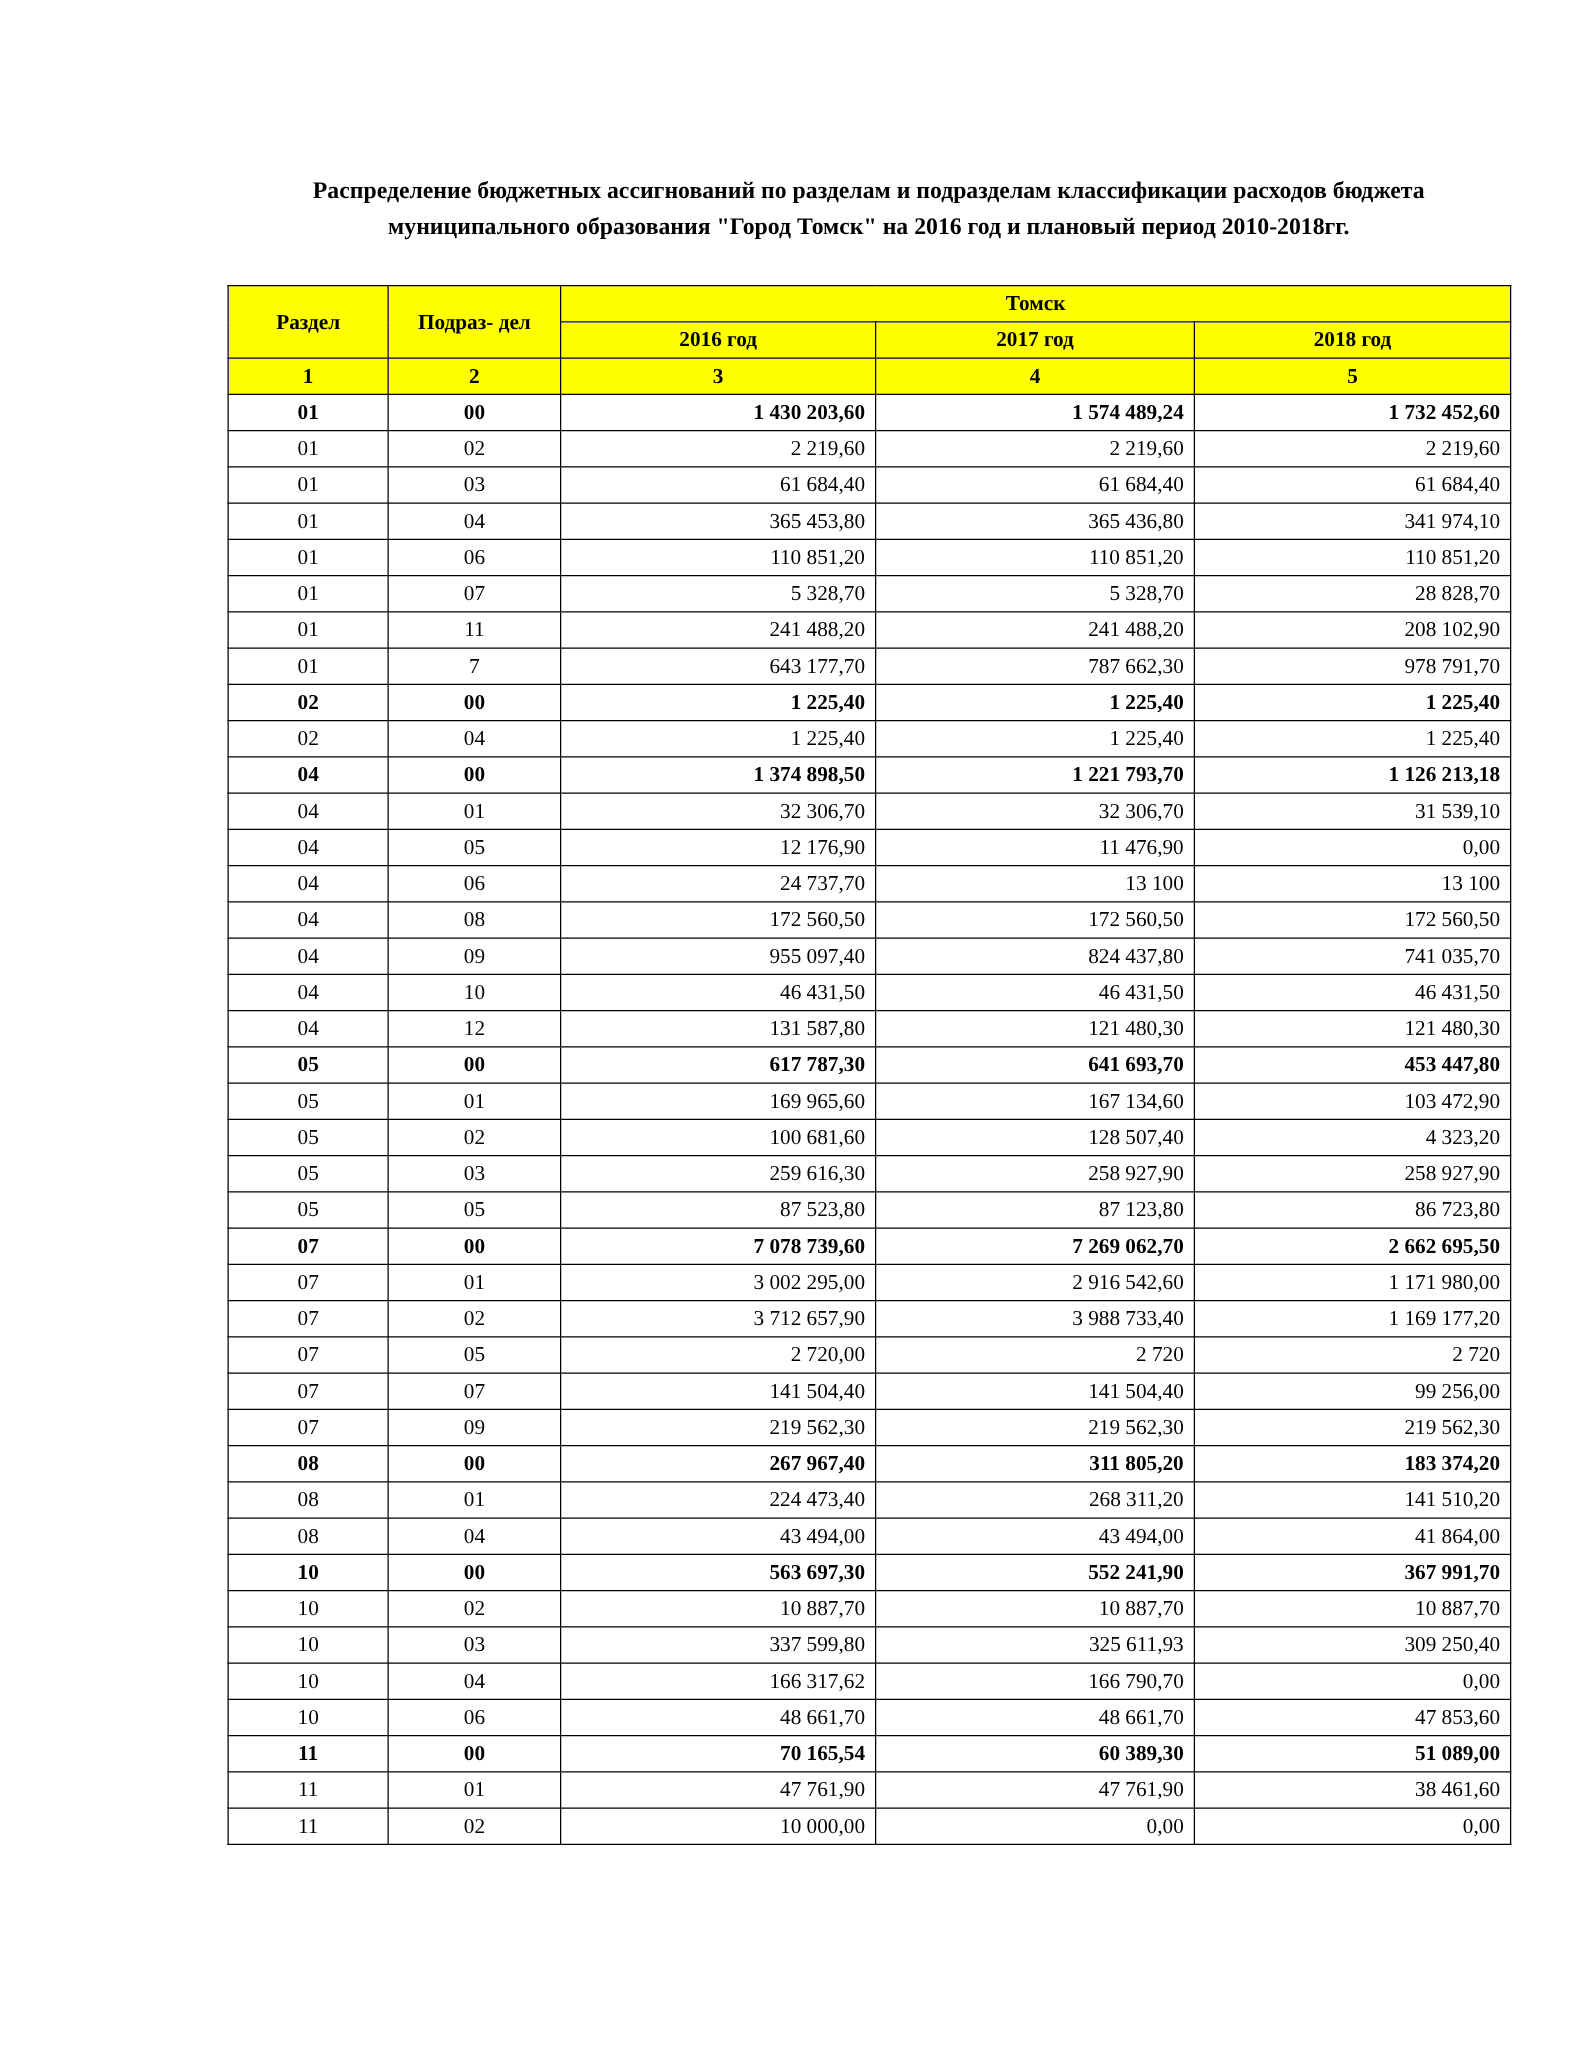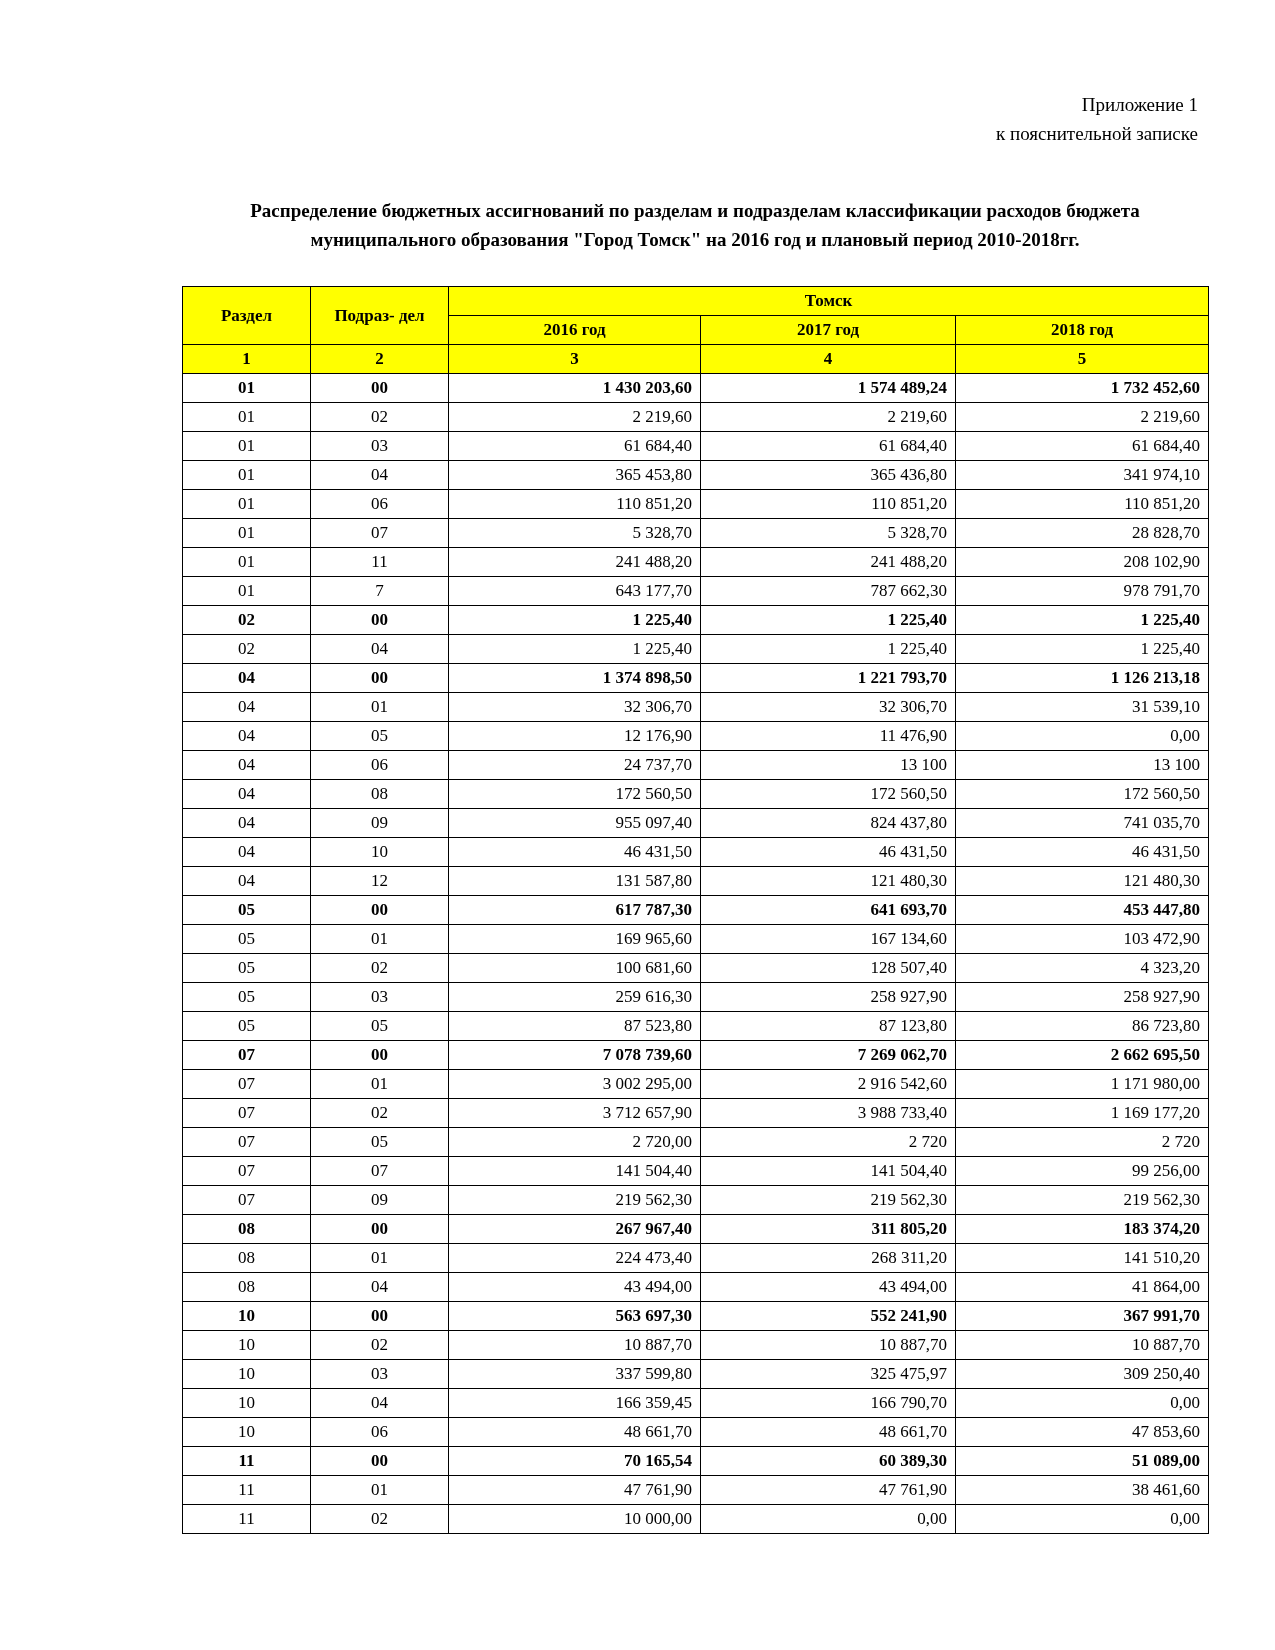--- a/index.html
+++ b/index.html
@@ -59,24 +59,20 @@
   col.c-2018      { width: 253px; }
   td.center { text-align: center; }
   td.right  { text-align: right; }
   tr.bold-row td { font-weight: bold; }
 </style>
 </head>
 <body>
 
 <div class="page">
 
-  <div class="appendix">
-    <div>Приложение 1</div>
-    <div>к пояснительной записке</div>
-  </div>
 
   <div class="doc-title">Распределение бюджетных ассигнований по разделам и подразделам классификации расходов бюджета муниципального образования "Город Томск" на 2016 год и плановый период 2010-2018гг.</div>
 
   <table class="budget">
     <colgroup>
       <col class="c-razdel">
       <col class="c-podrazdel">
       <col class="c-2016">
       <col class="c-2017">
       <col class="c-2018">
@@ -336,27 +332,27 @@
           <td class="center">10</td>
           <td class="center">02</td>
           <td class="right">10 887,70</td>
           <td class="right">10 887,70</td>
           <td class="right">10 887,70</td>
         </tr>
         <tr>
           <td class="center">10</td>
           <td class="center">03</td>
           <td class="right">337 599,80</td>
-          <td class="right">325 475,97</td>
+          <td class="right">325 611,93</td>
           <td class="right">309 250,40</td>
         </tr>
         <tr>
           <td class="center">10</td>
           <td class="center">04</td>
-          <td class="right">166 359,45</td>
+          <td class="right">166 317,62</td>
           <td class="right">166 790,70</td>
           <td class="right">0,00</td>
         </tr>
         <tr>
           <td class="center">10</td>
           <td class="center">06</td>
           <td class="right">48 661,70</td>
           <td class="right">48 661,70</td>
           <td class="right">47 853,60</td>
         </tr>

